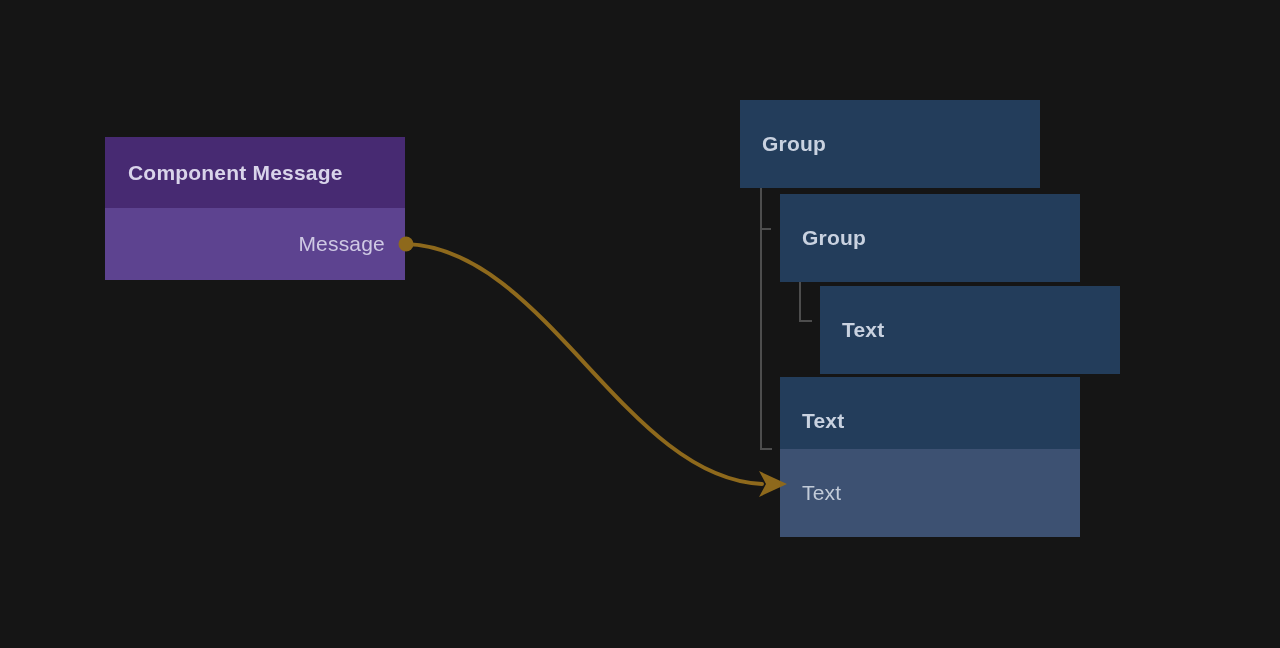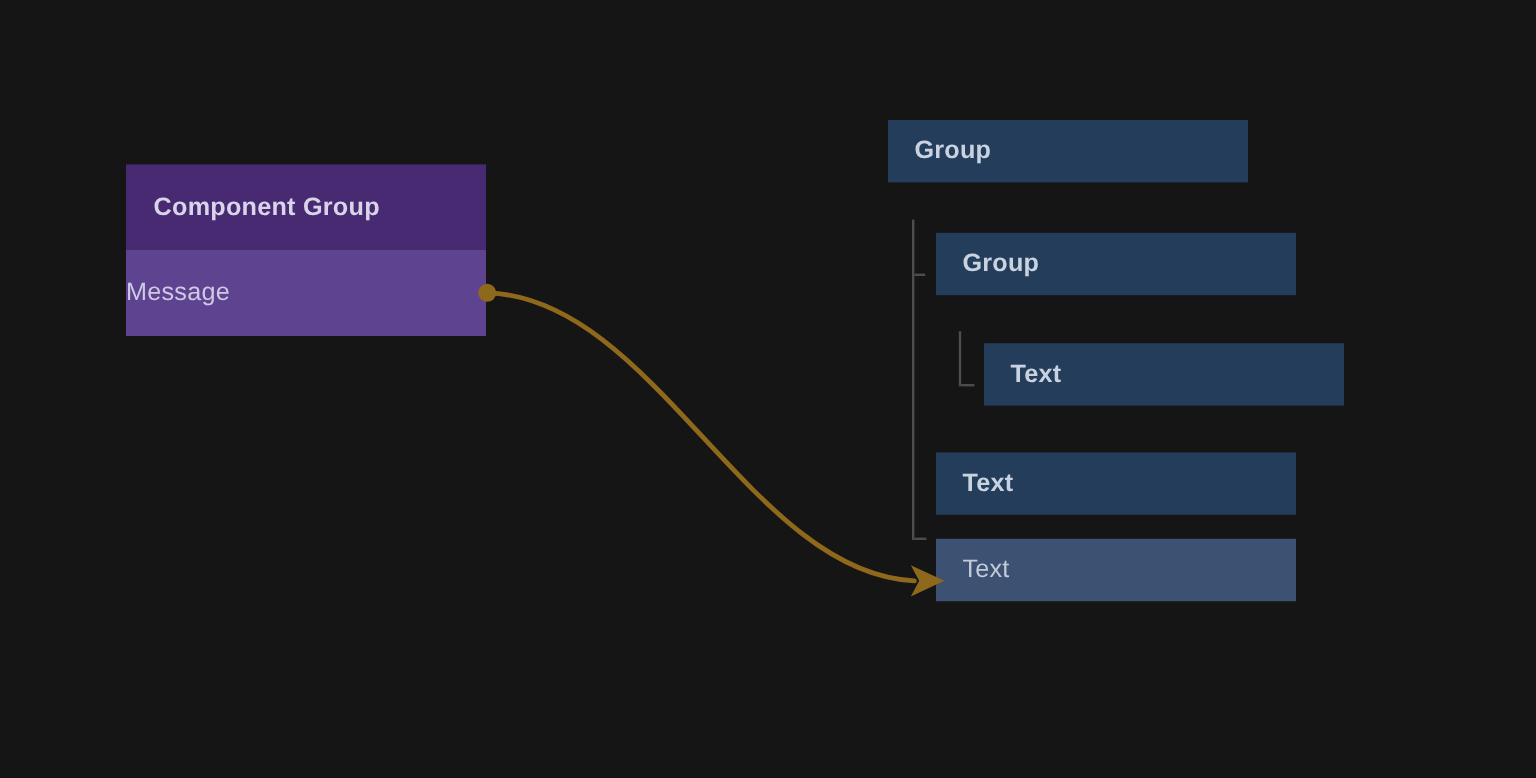--- a/index.html
+++ b/index.html
@@ -13,21 +13,21 @@
   }
   .canvas {
     position: relative;
     width: 1280px;
     height: 648px;
     background: #151515;
   }
   .bar {
     position: absolute;
     width: 300px;
-    height: 52px;
+    height: 88px;
     display: flex;
     align-items: center;
     box-sizing: border-box;
   }
   .bar .lbl {
     font-size: 21px;
     letter-spacing: 0.2px;
     white-space: nowrap;
   }
 
@@ -36,20 +36,21 @@
     left: 105px; top: 137px;
     height: 71px;
     background: #472a72;
     padding-left: 23px;
   }
   .ci-header .lbl { color: #d9d4ea; font-weight: 700; }
   .ci-row {
     left: 105px; top: 208px;
     height: 72px;
     background: #5d4390;
+    justify-content: flex-end;
     padding-right: 20px;
   }
   .ci-row .lbl { color: #cfc9e4; font-weight: 400; }
 
   
   .tree-bar { background: #233d5b; padding-left: 22px; }
   .tree-bar .lbl { color: #c9d2e0; font-weight: 700; }
   .n-group1 { left: 740px; top: 100px; }
   .n-group2 { left: 780px; top: 194px; }
   .n-icon   { left: 820px; top: 286px; }
@@ -81,21 +82,21 @@
     z-index: 5;
     pointer-events: none;
   }
 </style>
 </head>
 <body>
 
 <div class="canvas">
 
   <div class="bar ci-header">
-    <span class="lbl">Component Group</span>
+    <span class="lbl">Component Message</span>
   </div>
   <div class="bar ci-row">
     <span class="lbl">Message</span>
   </div>
 
   <div class="conn connA-v"></div>
   <div class="conn connA-t1"></div>
   <div class="conn connA-t2"></div>
   <div class="conn connB-v"></div>
   <div class="conn connB-t"></div>

